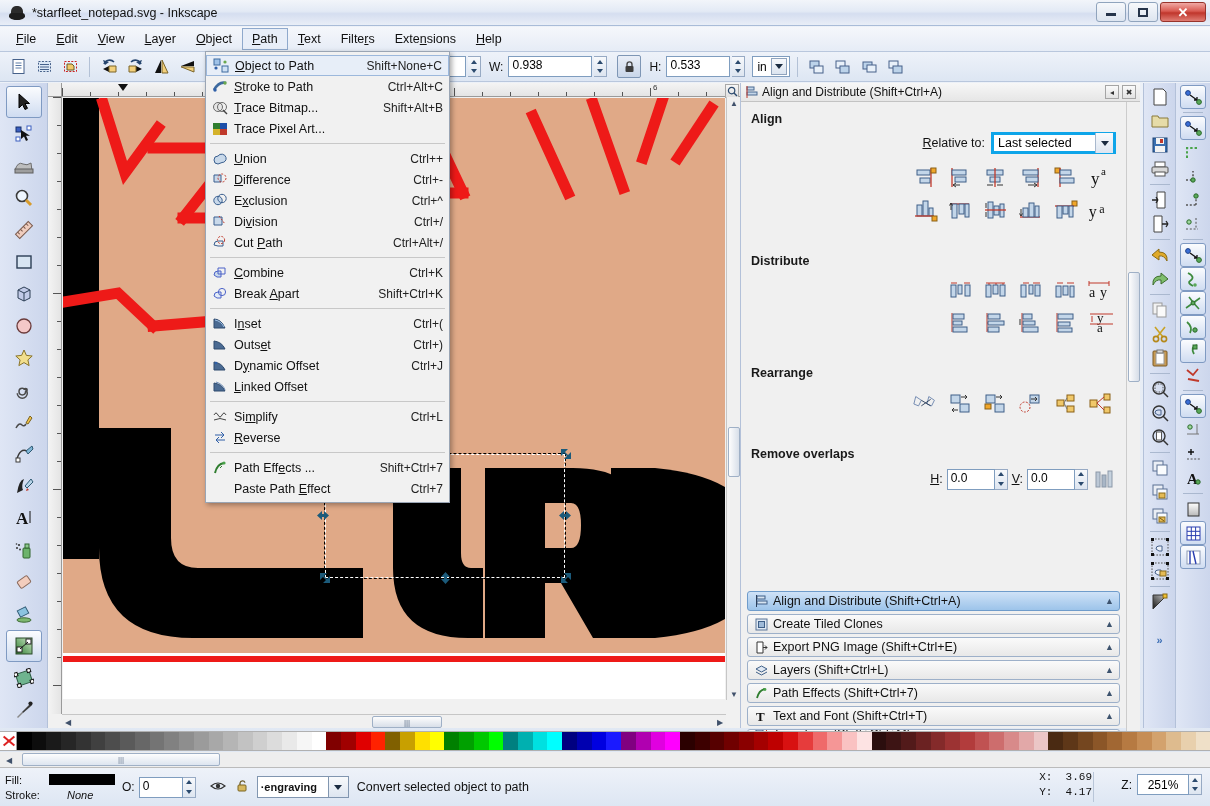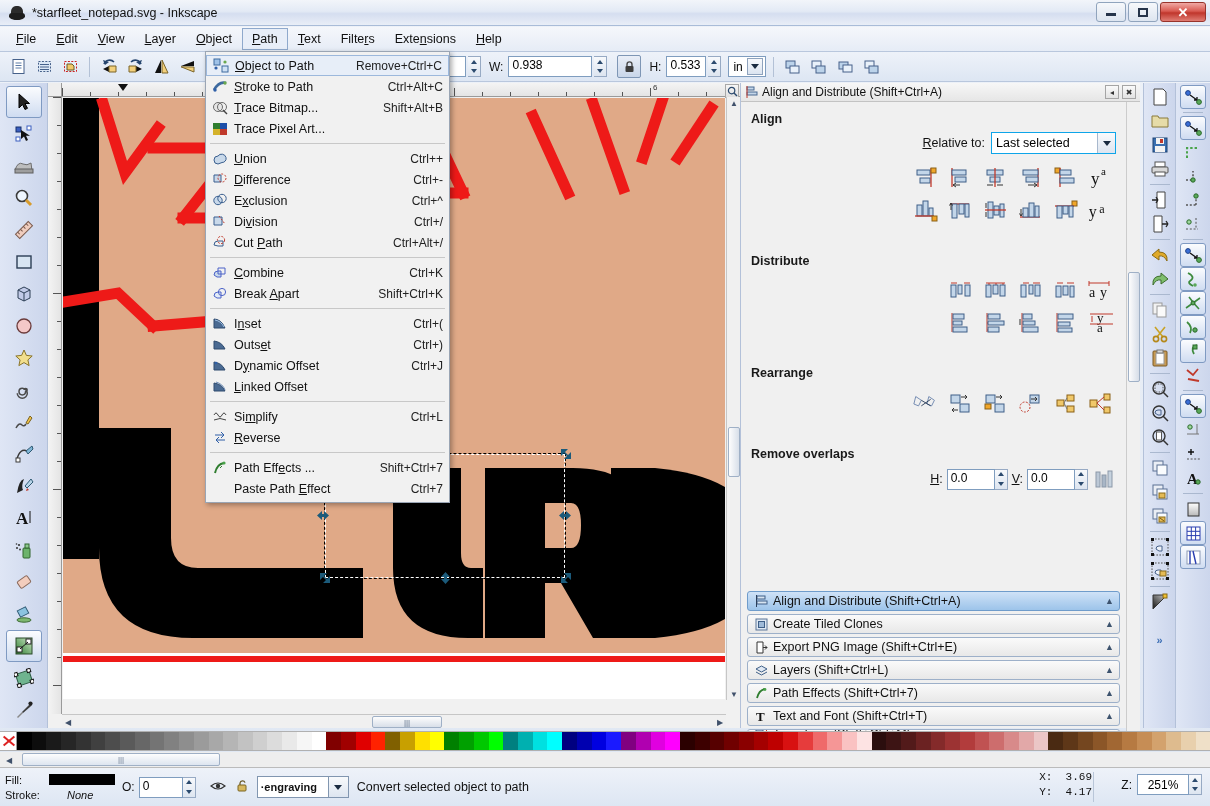--- a/index.html
+++ b/index.html
@@ -233,21 +233,21 @@
     display:flex;align-items:center;justify-content:center;font-size:8px;color:#333; margin-left: 3px;
   }
   .dockbody {
     position: absolute; left: 0; top: 19px; width: 385px; height: 494px;
     background: #f0f0f0; padding: 6px 10px 0 10px; overflow: hidden;
   }
   .sechead { font-size: 12.5px; font-weight: bold; color: #1a1a1a; margin: 4px 0 6px 0; }
   .rowright { display: flex; align-items: center; justify-content: flex-end; gap: 6px; margin-bottom: 7px;}
   .lbl { font-size: 12.5px; color: #111; }
   .combo {
-    width: 125px; height: 22px; border: 1px solid #0ea5e9; background: #fff;
+    width: 125px; height: 22px; border: 3px solid #0ea5e9; background: #fff;
     display: flex; align-items: center; font-size: 12.5px; color: #000; padding-left: 4px;
   }
   .combo .cbx {
     margin-left: auto; width: 18px; height: 20px; border-left: 1px solid #a8b8cd;
     background: linear-gradient(to bottom,#f9fafc,#dde5f0);
     display:flex;align-items:center;justify-content:center;
   }
   .chk { width: 14px; height: 14px; border: 1px solid #9aa9bd; background: linear-gradient(to bottom,#f3f3f3,#e3e3e3); }
   .iconrow { display: flex; justify-content: flex-end; gap: 5px; margin-bottom: 5px; }
   .ibtn {
@@ -455,21 +455,21 @@
         <i class="dn"></i>
       </div>
     <div style="width:6px"></div>
     <div class="lockbtn">
       <svg width="13" height="14" viewBox="0 0 13 14">
           <path d="M4 6 v-1.6 a2.5 2.5 0 0 1 5 0 V6" fill="none" stroke="#4a4a4a" stroke-width="1.4"></path>
           <rect x="2.5" y="6" width="8" height="6" rx="1" fill="#3d3d3d"></rect>
         </svg>
     </div>
     <span class="fieldlabel">H:</span>
-    <div class="numfield" style="width:40px">0.533</div>
+    <div class="numfield" style="width:64px">0.533</div>
     <div class="spin">
         <i class="up"></i>
         <i class="dn"></i>
       </div>
     <div style="width:3px"></div>
     <div class="unitsel">
       <span>in</span>
       <span class="arrowbox">
           <i class="caret-dn"></i>
         </span>
@@ -818,21 +818,21 @@
     <div class="mi hl">
       <span class="mic">
         <svg width="16" height="15" viewBox="0 0 16 15">
             <rect x="1" y="1" width="6" height="6" fill="#9fc2e8" stroke="#3e6a9e"></rect>
             <rect x="9" y="8" width="6" height="6" fill="#cfe1f5" stroke="#3e6a9e"></rect>
             <circle cx="3" cy="10" r="1.6" fill="#2f5fa8"></circle>
             <circle cx="12" cy="4" r="1.6" fill="#6aa84f"></circle>
           </svg>
       </span>
       <span class="mlab"><u>O</u>bject to Path</span>
-      <span class="mkey">Remove+Ctrl+C</span>
+      <span class="mkey">Shift+None+C</span>
     </div>
 
     <div class="mi">
       <span class="mic">
         <svg width="16" height="15" viewBox="0 0 16 15">
             <path d="M2 11 q5 -9 12 -7" fill="none" stroke="#3e6a9e" stroke-width="2.6"></path>
             <circle cx="3" cy="11" r="1.7" fill="#2f5fa8"></circle>
             <circle cx="13" cy="4" r="1.7" fill="#6aa84f"></circle>
           </svg>
       </span>

